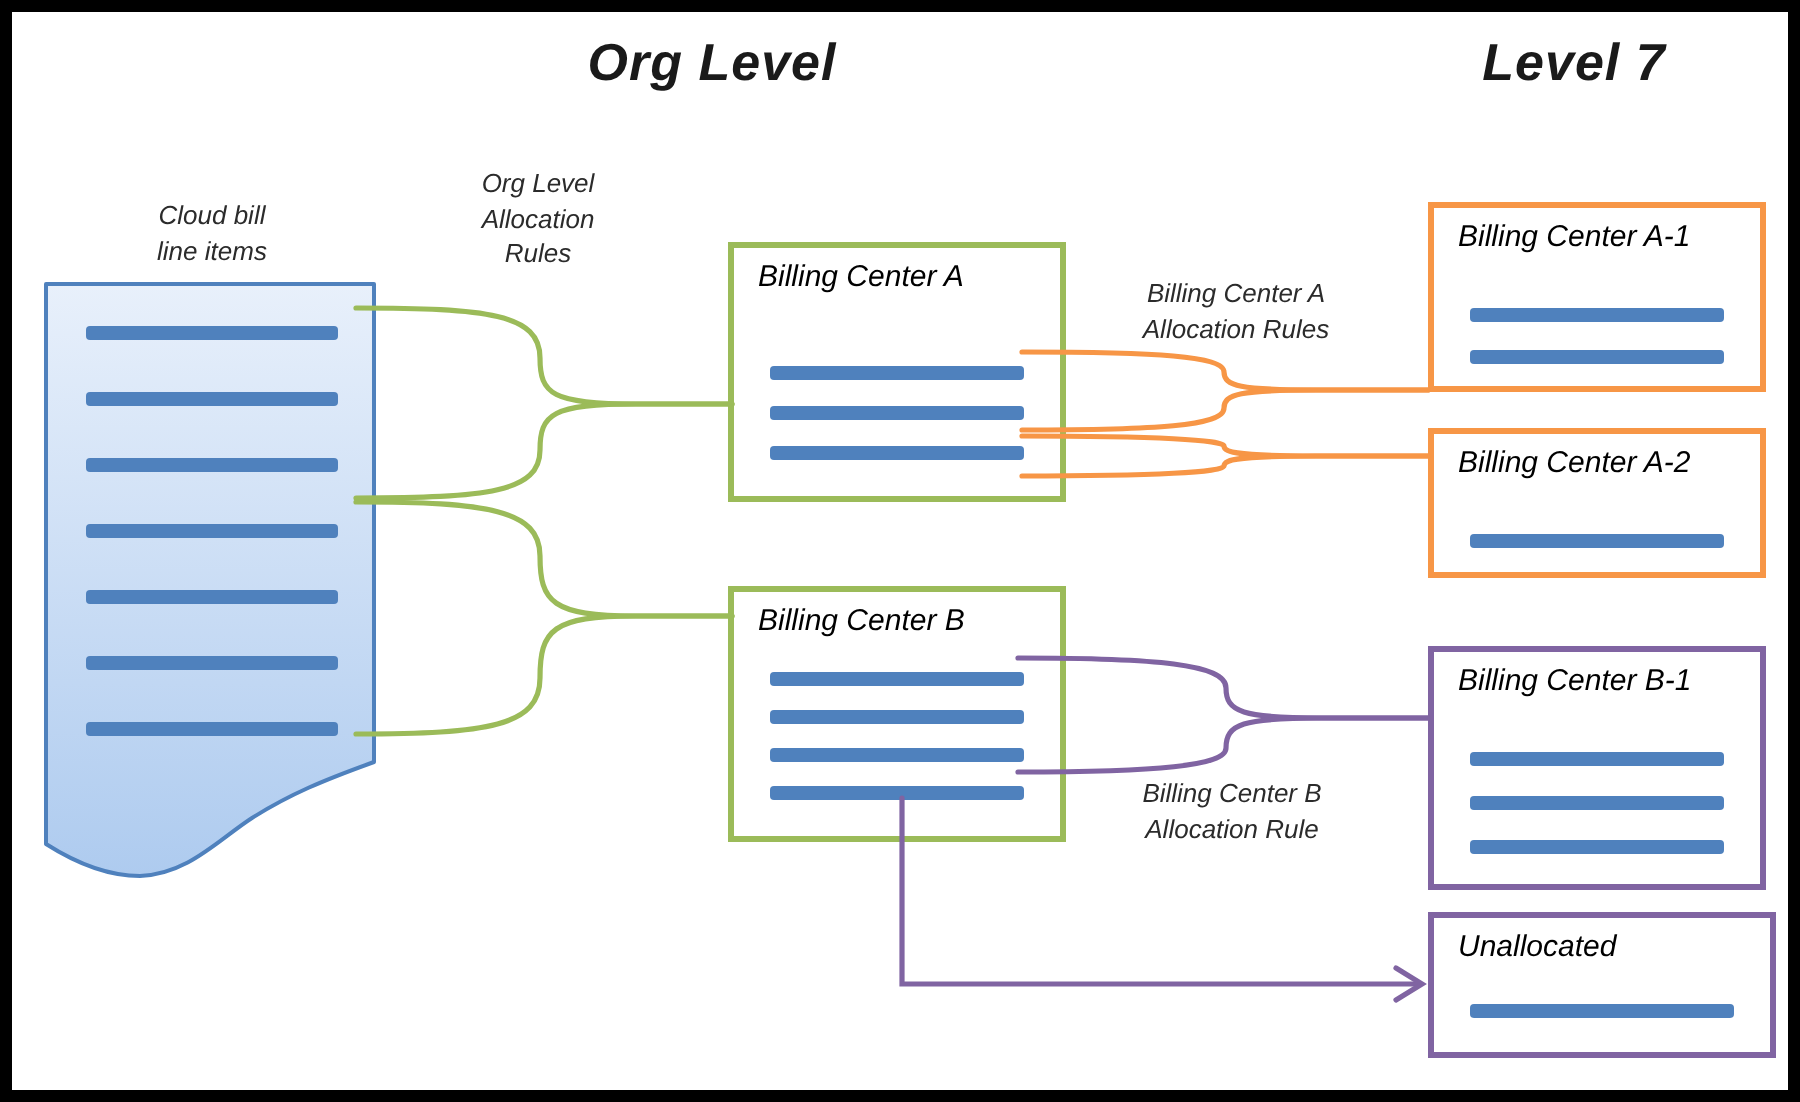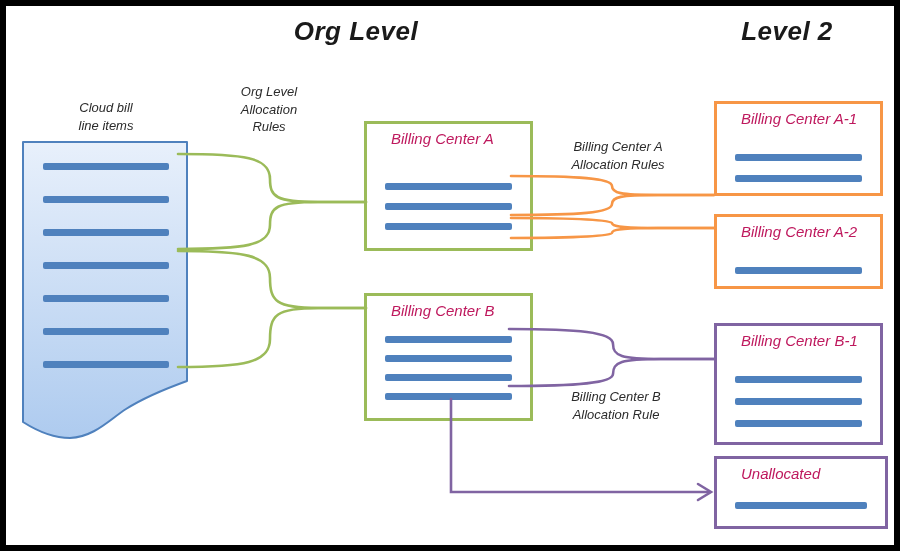--- a/index.html
+++ b/index.html
@@ -16,21 +16,21 @@
   .small-label {
     font-size:13px; line-height:1.35; text-align:center; white-space:pre-line; color:#2b2b2b;
   }
   .box {
     position:absolute; background:#fff; box-sizing:border-box; z-index:2;
   }
   .box.green  { border:3px solid #9BBB59; }
   .box.orange { border:3px solid #F79646; }
   .box.purple { border:3px solid #8064A2; }
   .box .box-title {
-    font-size:15px; padding:6px 0 0 24px; color:#be185d; white-space:nowrap;
+    font-size:15px; padding:6px 0 0 12px; color:#000000; white-space:nowrap;
   }
   .bars { display:flex; flex-direction:column; padding:0 18px; }
   .bar  { display:block; height:7px; background:#4F81BD; border-radius:2px; }
   
   .bars.bc-a { margin-top:36px; gap:13px; }
   .bars.bc-b { margin-top:17px; gap:12px; }
   .bars.a1   { margin-top:27px; gap:14px; }
   .bars.a2   { margin-top:27px; }
   .bars.b1   { margin-top:27px; gap:15px; }
   .bars.un   { margin-top:20px; }
@@ -39,21 +39,21 @@
   #doc svg { position:absolute; left:0; top:0; }
   #doc .bars { position:absolute; left:0; top:0; right:0; padding:22px 20px 0 21px; gap:26px; }
   #overlay { position:absolute; left:0; top:0; z-index:5; pointer-events:none; }
 </style>
 </head>
 <body>
 
 <div id="canvas">
 
   <div class="abs big-title" style="left:250px; top:10px; width:200px;">Org Level</div>
-  <div class="abs big-title" style="left:691px; top:10px; width:180px;">Level 2</div>
+  <div class="abs big-title" style="left:691px; top:10px; width:180px;">Level 7</div>
 
   <div class="abs small-label" style="left:40px; top:93px; width:120px;">Cloud bill
 line items</div>
   <div class="abs small-label" style="left:208px; top:77px; width:110px;">Org Level
 Allocation
 Rules</div>
   <div class="abs small-label" style="left:532px; top:132px; width:160px;">Billing Center A
 Allocation Rules</div>
   <div class="abs small-label" style="left:530px; top:382px; width:160px;">Billing Center B
 Allocation Rule</div>

